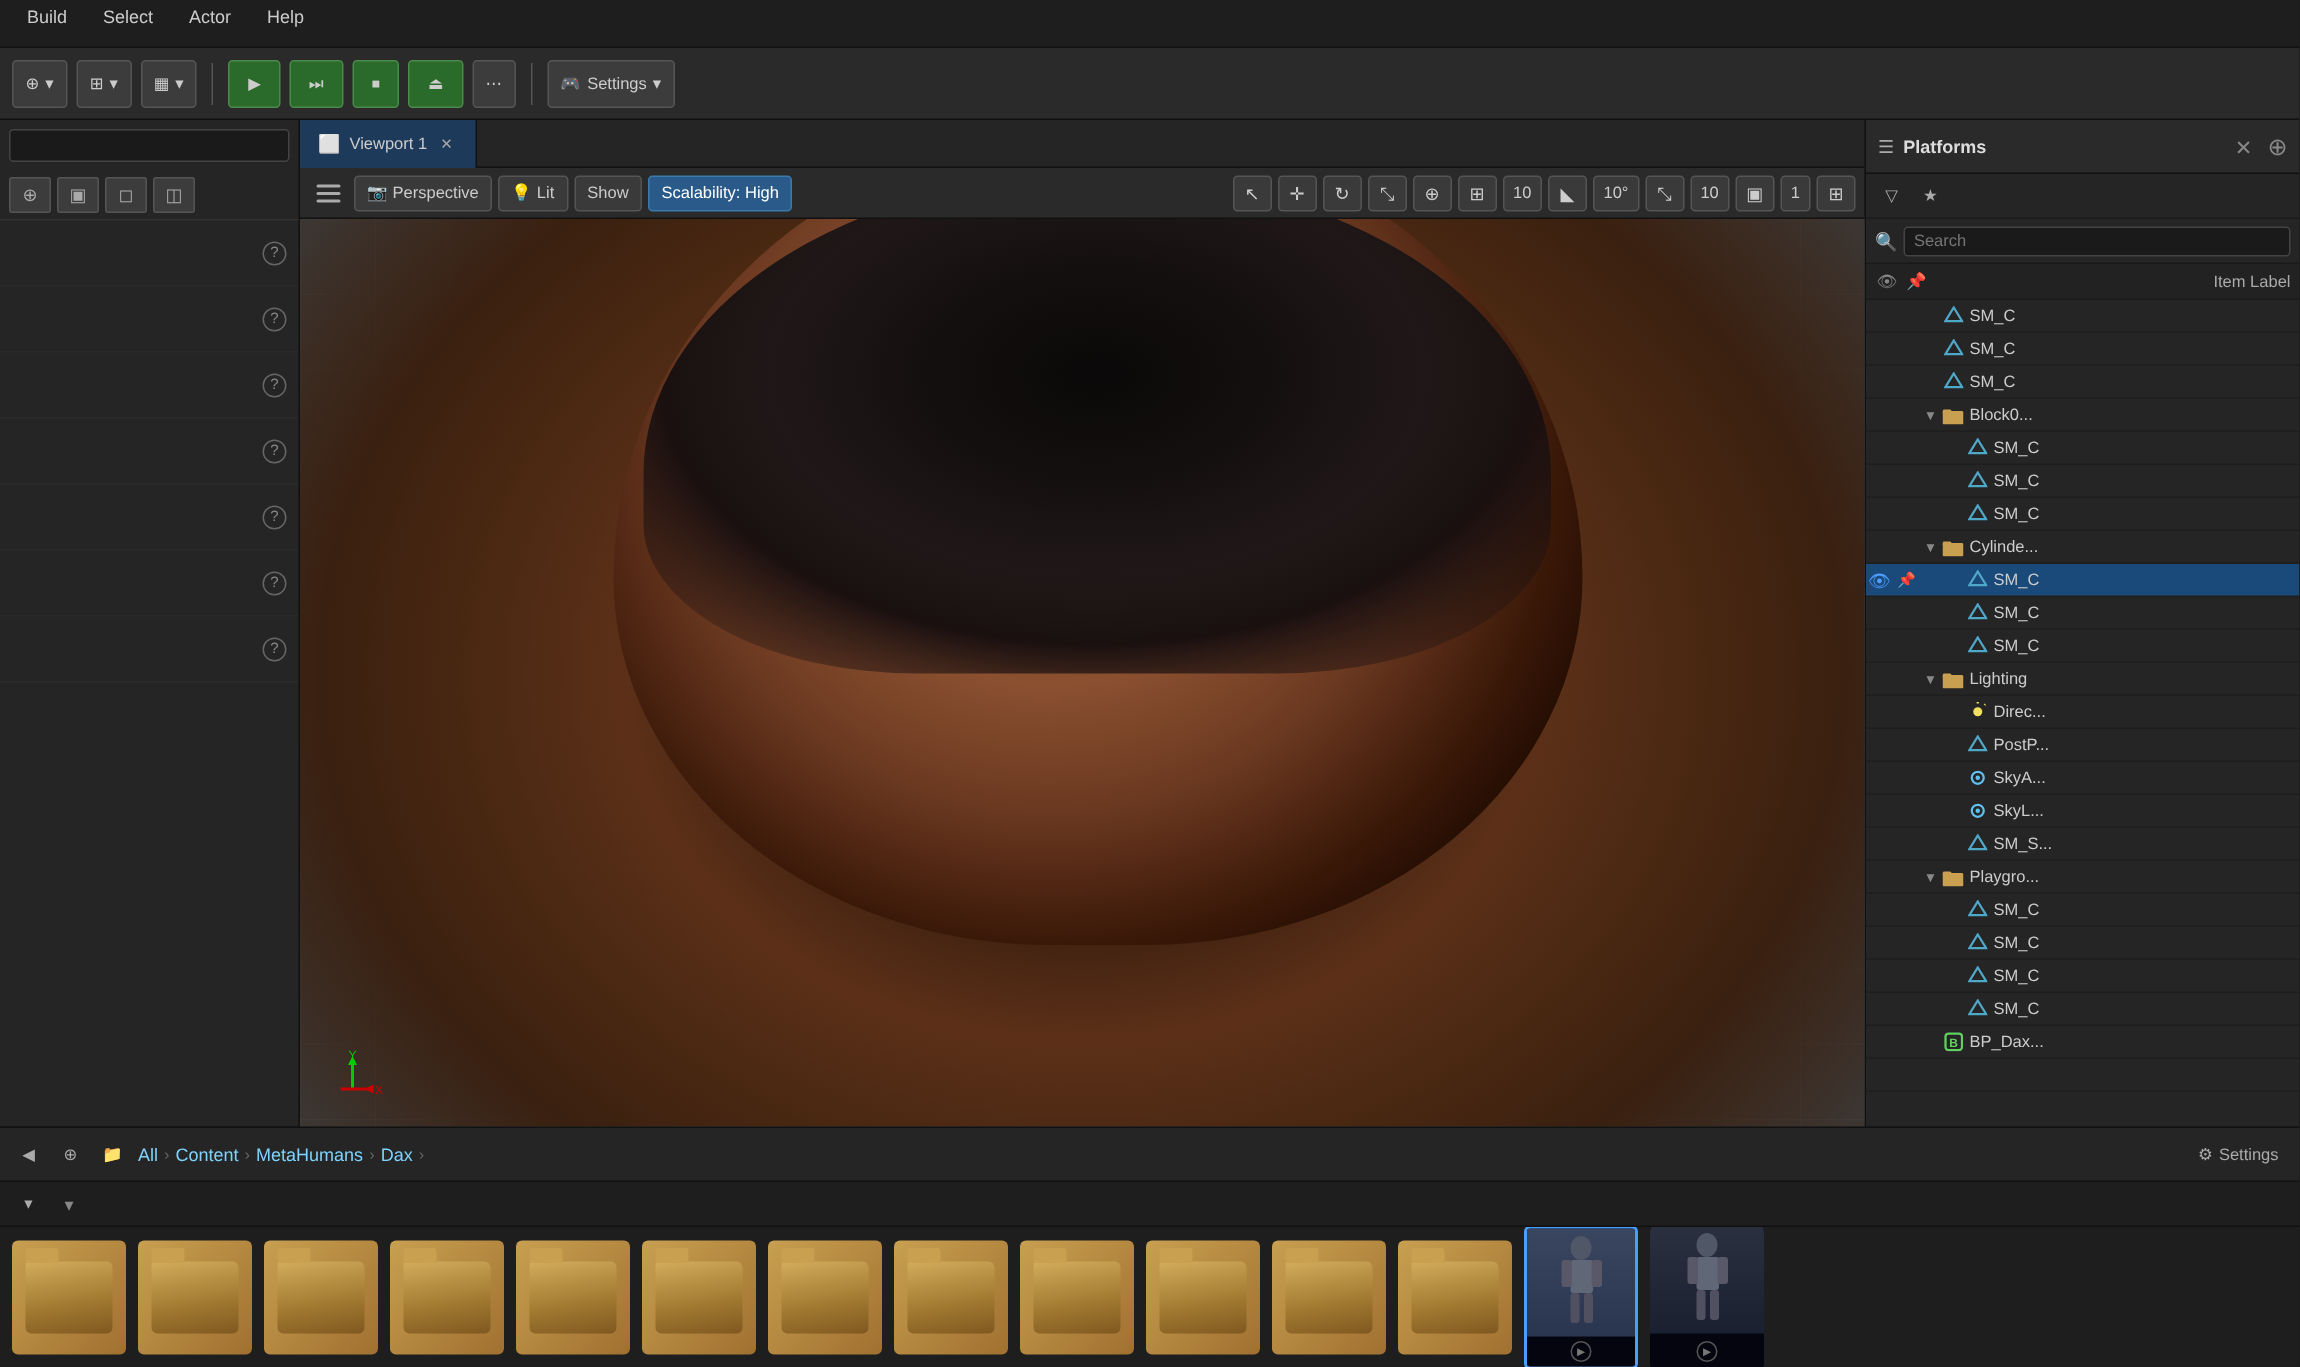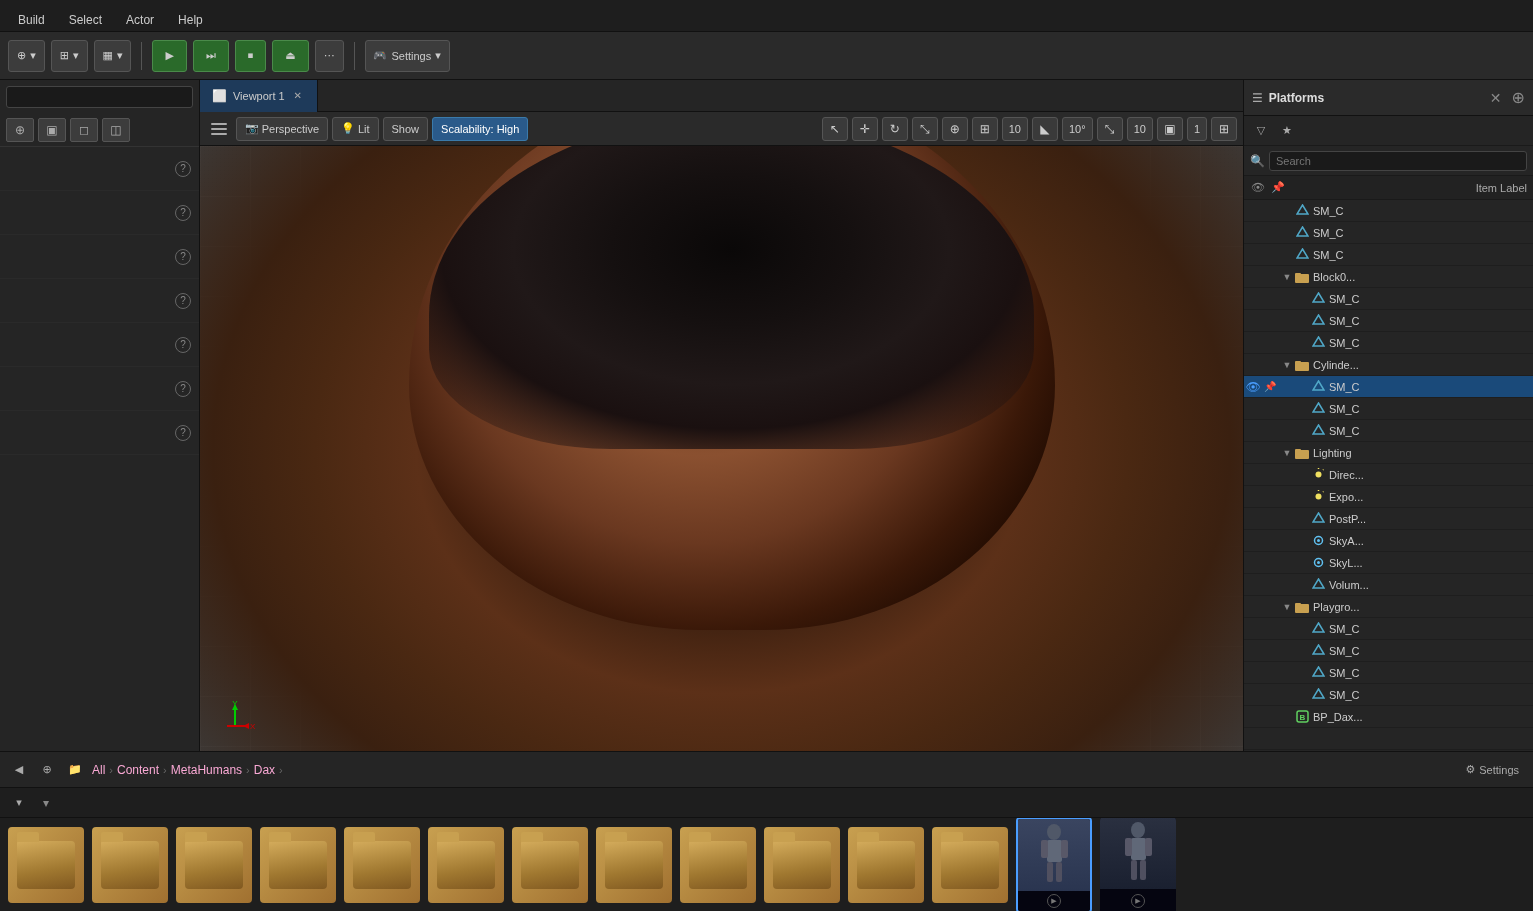--- a/index.html
+++ b/index.html
@@ -13,21 +13,21 @@
       overflow: hidden;
       display: flex;
       flex-direction: column;
     }
 
     
     .menu-bar {
       height: 32px;
       background: #1e1e1e;
       display: flex;
-      align-items: flex-end;
+      align-items: flex-start;
       padding: 0 8px;
       gap: 4px;
       border-bottom: 1px solid #111;
       flex-shrink: 0;
     }
     .menu-item {
       padding: 4px 10px;
       cursor: pointer;
       color: #ccc;
       border-radius: 3px;
@@ -522,21 +522,21 @@
       color: #ccc;
       font-size: 12px;
       flex: 1;
     }
     .breadcrumb-sep {
       color: #666;
       font-size: 11px;
     }
     .breadcrumb-item {
       cursor: pointer;
-      color: #f9a8d4;
+      color: #7dd3fc;
     }
     .settings-btn {
       display: flex;
       align-items: center;
       gap: 4px;
       cursor: pointer;
       color: #aaa;
       font-size: 11px;
       padding: 3px 6px;
       border-radius: 3px;
@@ -939,33 +939,20 @@
             </svg>
           </div>
           <div class="item-label">Direc...</div>
         </div>
         <div class="outliner-item">
           <div style="width: 36px;"></div>
           <div class="item-indent" style="width: 16px;"></div>
           <div class="item-expand"></div>
           <div class="item-icon">
             <svg width="13" height="13" viewBox="0 0 13 13">
-              <circle cx="6.5" cy="6.5" r="3" fill="#f0e060"></circle>
-              <line x1="6.5" y1="1" x2="6.5" y2="0" stroke="#f0e060" stroke-width="1.5"></line>
-              <line x1="11" y1="2" x2="11.5" y2="1.5" stroke="#f0e060" stroke-width="1.5"></line>
-            </svg>
-          </div>
-          <div class="item-label">Expo...</div>
-        </div>
-        <div class="outliner-item">
-          <div style="width: 36px;"></div>
-          <div class="item-indent" style="width: 16px;"></div>
-          <div class="item-expand"></div>
-          <div class="item-icon">
-            <svg width="13" height="13" viewBox="0 0 13 13">
               <polygon points="6.5,1 12,10 1,10" fill="none" stroke="#50a8c8" stroke-width="1.5"></polygon>
             </svg>
           </div>
           <div class="item-label">PostP...</div>
         </div>
         <div class="outliner-item">
           <div style="width: 36px;"></div>
           <div class="item-indent" style="width: 16px;"></div>
           <div class="item-expand"></div>
           <div class="item-icon">
@@ -990,21 +977,21 @@
         </div>
         <div class="outliner-item">
           <div style="width: 36px;"></div>
           <div class="item-indent" style="width: 16px;"></div>
           <div class="item-expand"></div>
           <div class="item-icon">
             <svg width="13" height="13" viewBox="0 0 13 13">
               <polygon points="6.5,1 12,10 1,10" fill="none" stroke="#50a8c8" stroke-width="1.5"></polygon>
             </svg>
           </div>
-          <div class="item-label">Volum...</div>
+          <div class="item-label">SM_S...</div>
         </div>
         <div class="outliner-item folder">
           <div style="width: 36px;"></div>
           <div class="item-expand">▼</div>
           <div class="item-icon">
             <svg width="14" height="12" viewBox="0 0 14 12">
               <rect x="0" y="3" width="14" height="9" rx="1" fill="#c8a050"></rect>
               <rect x="0" y="2" width="6" height="3" rx="1" fill="#c8a050"></rect>
             </svg>
           </div>

